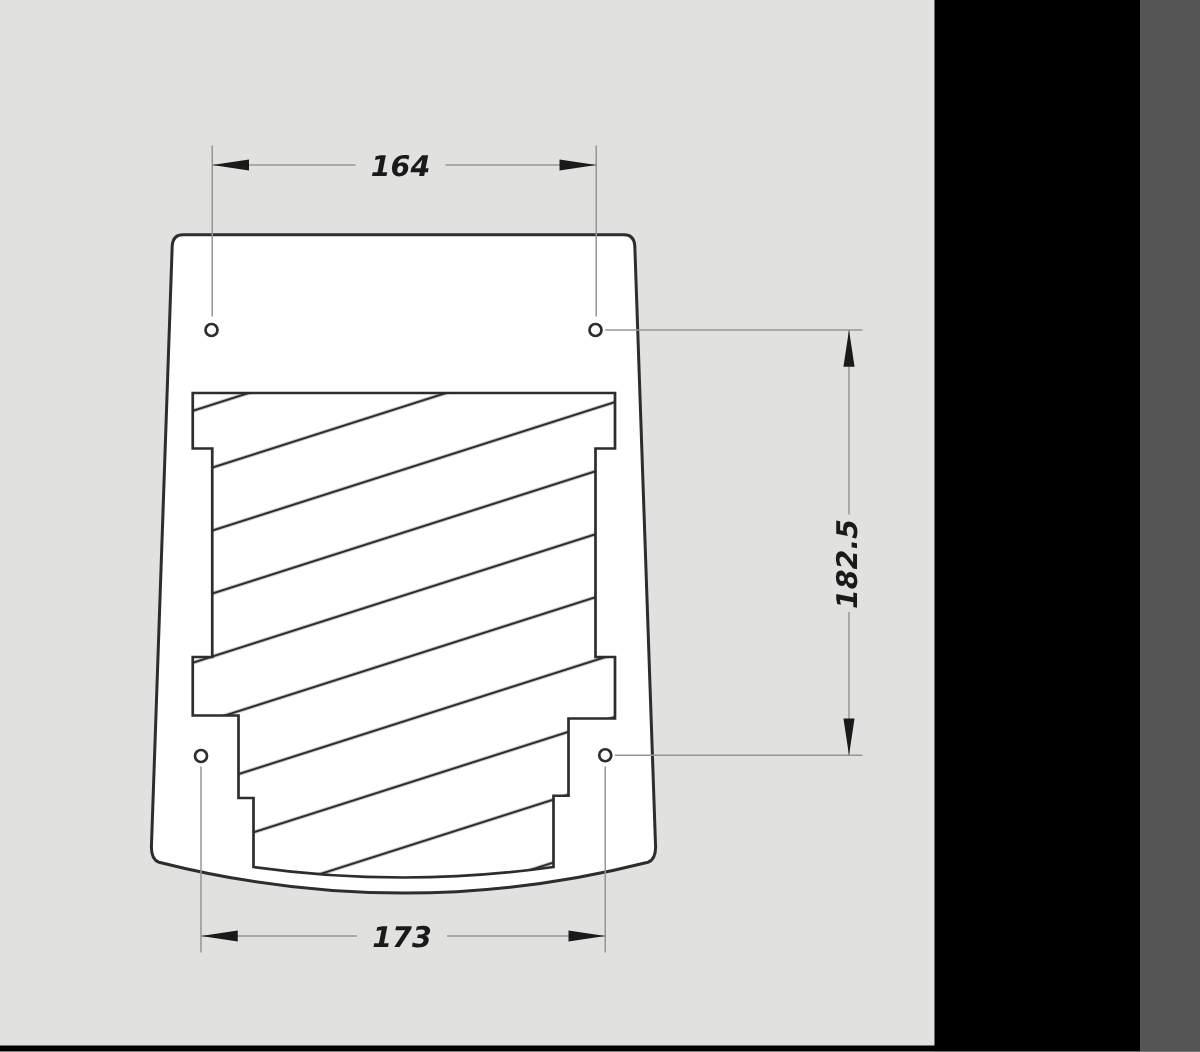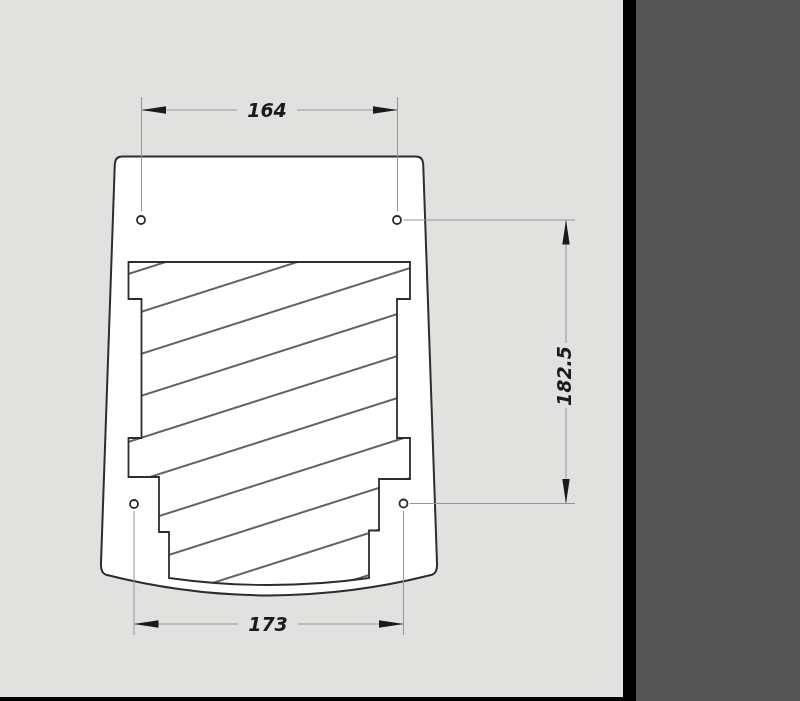--- a/index.html
+++ b/index.html
@@ -1,18 +1,18 @@
 <!DOCTYPE html>
 <html><head>
 <meta charset="utf-8">
 <style>
   html,body{margin:0;padding:0;background:#555;}
   .screen{
     position:relative;
-    width:636px;height:701px;
+    width:760px;height:701px;
     background:#e1e1e0;
     overflow:hidden;
     font-family:"DejaVu Sans", sans-serif;
   }
   .right-panel{
     position:absolute;top:0;left:623px;width:177px;height:701px;
     background:#000;
   }
   .bottom-bar{
     position:absolute;top:697px;left:0;width:800px;height:4px;

